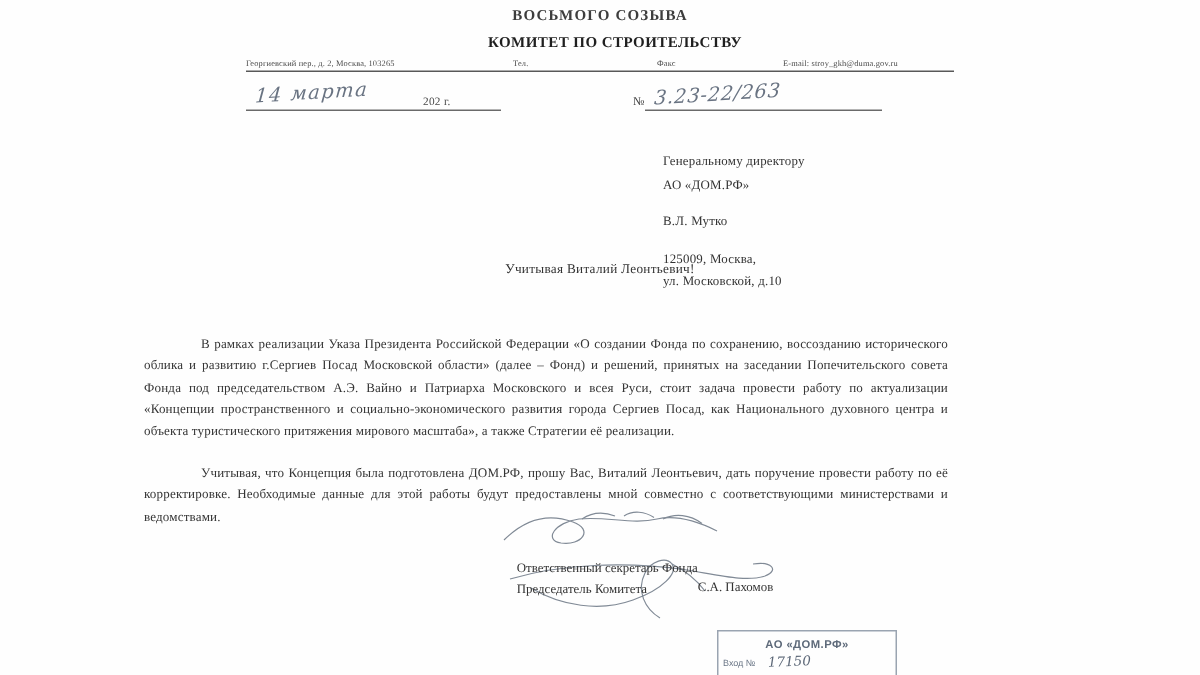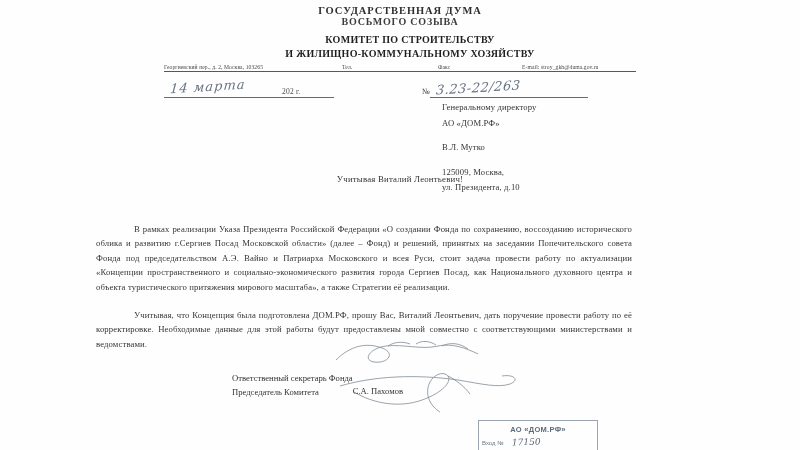--- a/index.html
+++ b/index.html
@@ -206,21 +206,21 @@
     position: absolute;
     left: 232px;
     top: 372px;
     width: 400px;
     font-size: 8.6px;
     line-height: 13.5px;
     color: #333333;
   }
   .sig-rows {
     display: flex;
-    justify-content: flex-start;
+    justify-content: center;
     align-items: flex-start;
   }
   .sig-title { white-space: nowrap; }
   .sig-name {
     white-space: nowrap;
     padding-top: 13px;
     padding-right: 4px;
   }
   .sig-scribble {
     position: absolute;
@@ -269,25 +269,23 @@
     margin-left: 8px;
     transform: rotate(-2deg);
   }
 </style>
 </head>
 <body>
 
 <div class="page">
 
   <div class="letterhead">
-    <div class="lh-line1">ГОСУДАРСТВЕННАЯ  ДУМА</div>
     <div class="lh-line3">ВОСЬМОГО  СОЗЫВА</div>
     <div class="lh-committee">
       <div>КОМИТЕТ ПО СТРОИТЕЛЬСТВУ</div>
-      <div>И ЖИЛИЩНО-КОММУНАЛЬНОМУ ХОЗЯЙСТВУ</div>
     </div>
   </div>
 
   <div class="contact-wrap">
     <div class="contact-row">
       <span class="c-addr">Георгиевский пер., д. 2, Москва, 103265</span>
       <span class="c-tel">Тел.</span>
       <span class="c-fax">Факс</span>
       <span class="c-mail">E-mail: stroy_gkh@duma.gov.ru</span>
     </div>
@@ -307,21 +305,21 @@
     </div>
   </div>
 
   <div class="addressee">
     <div>Генеральному директору</div>
     <div>АО «ДОМ.РФ»</div>
     <div class="addr-gap"></div>
     <div>В.Л. Мутко</div>
     <div class="addr-gap"></div>
     <div>125009, Москва,</div>
-    <div>ул. Президента, д.10</div>
+    <div>ул. Московской, д.10</div>
   </div>
 
   <div class="salutation">Учитывая Виталий Леонтьевич!</div>
 
   <div class="body-block">
     <p class="para">В рамках реализации Указа Президента Российской Федерации «О создании Фонда по сохранению, воссозданию исторического облика и развитию г.Сергиев Посад Московской области» (далее – Фонд) и решений, принятых на заседании Попечительского совета Фонда под председательством А.Э. Вайно и Патриарха Московского и всея Руси, стоит задача провести работу по актуализации «Концепции пространственного и социально-экономического развития города Сергиев Посад, как Национального духовного центра и объекта туристического притяжения мирового масштаба», а также Стратегии её реализации.</p>
     <p class="para">Учитывая, что Концепция была подготовлена ДОМ.РФ, прошу Вас, Виталий Леонтьевич, дать поручение провести работу по её корректировке. Необходимые данные для этой работы будут предоставлены мной совместно с соответствующими министерствами и ведомствами.</p>
   </div>
 
   <svg class="sig-scribble" viewBox="0 0 230 75">

